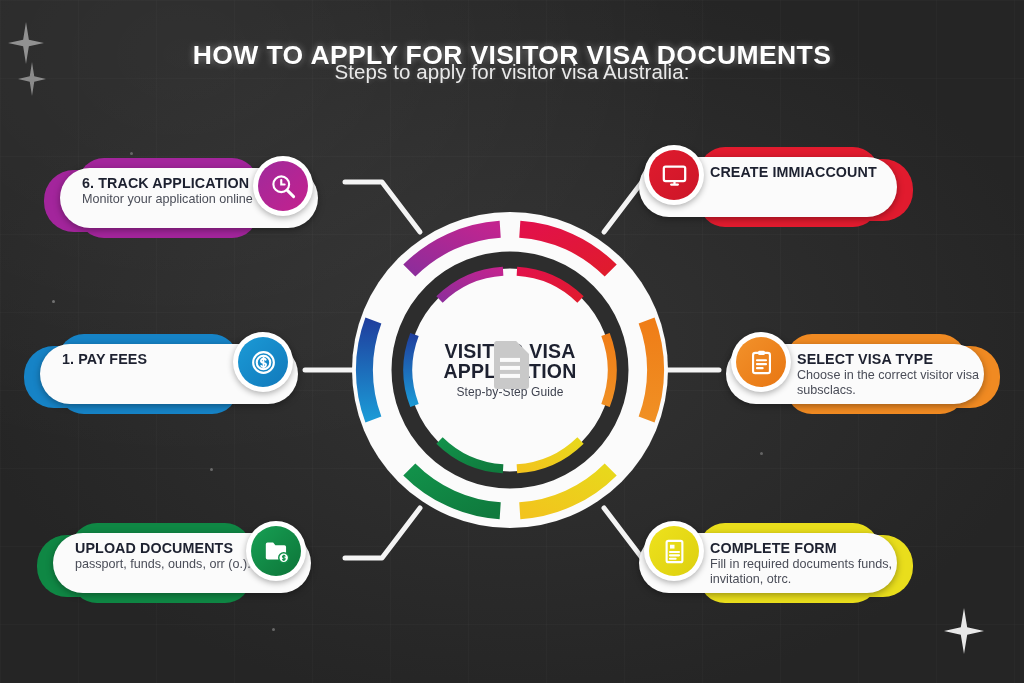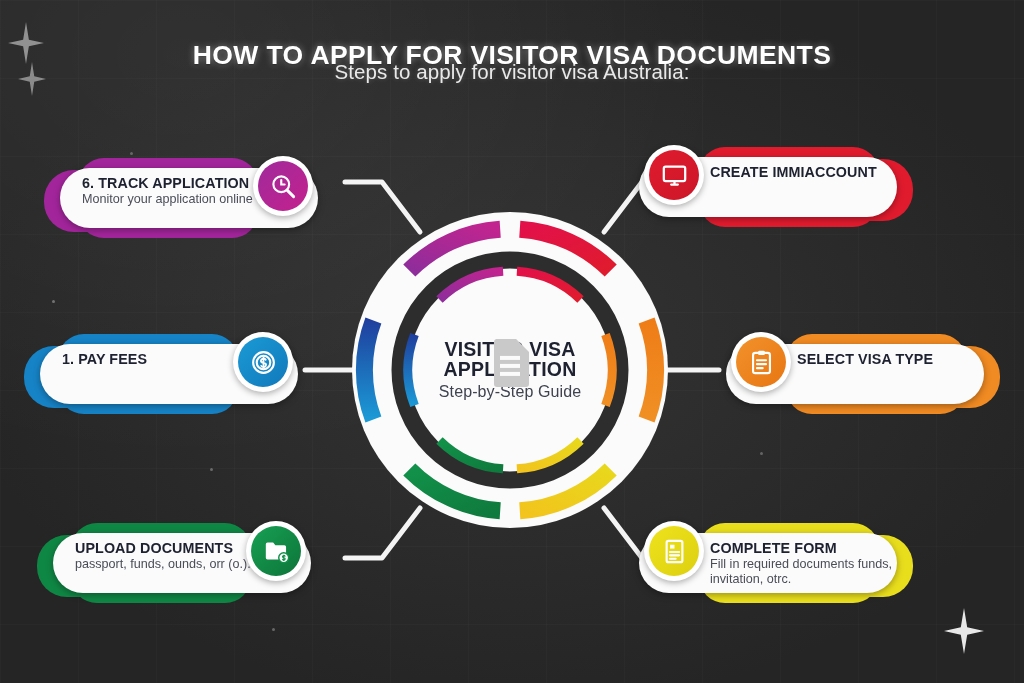--- a/index.html
+++ b/index.html
@@ -44,21 +44,21 @@
 
   
   #hub{position:absolute;left:352px;top:212px;width:316px;height:316px;}
   #hub svg{position:absolute;inset:0;}
   #hub-center{
     position:absolute;left:50%;top:50%;transform:translate(-50%,-50%);
     width:178px;text-align:center;
   }
   #hub-doc{margin:0 auto 5px;width:38px;height:48px;}
   #hub-title{color:#1d2130;font-size:19.5px;font-weight:bold;line-height:1.03;letter-spacing:.2px;}
-  #hub-sub{color:#3f4350;font-size:16px;margin-top:4px;letter-spacing:.1px;}
+  #hub-sub{color:#3f4350;font-size:12px;margin-top:4px;letter-spacing:.1px;}
 
   
   .card{position:absolute;width:285px;height:84px;}
   .backing{position:absolute;border-radius:26px;}
   .back-a{top:4px;width:180px;height:80px;}
   .back-b{top:16px;width:78px;height:62px;border-radius:30px;}
   .pill{
     position:absolute;top:14px;height:60px;width:258px;
     background:#fbfbfb;border-radius:32px;
     box-shadow:0 2px 7px rgba(0,0,0,.35);
@@ -242,20 +242,21 @@
     </div>
   </div>
 </div>
 
 <div class="card right" style="left:719px;top:330px;">
   <div class="backing back-a" style="background:#f08a22;"></div>
   <div class="backing back-b" style="background:#f08a22;"></div>
   <div class="pill"></div>
   <div class="card-text" style="width:185px;">
     <div class="c-title">SELECT VISA TYPE</div>
+    <div class="c-desc">Choose in the correct visitor visa subsclacs.</div>
   </div>
   <div class="icon-circle">
     <div class="icon-inner" style="background:linear-gradient(135deg,#f2922b,#e87612);">
       <svg viewBox="0 0 24 24" fill="none" stroke="#fff" stroke-width="1.9">
         <rect x="4.5" y="3.5" width="15" height="18" rx="2"></rect>
         <rect x="9" y="1.6" width="6" height="3.8" rx="1.2" fill="#fff" stroke="none"></rect>
         <path d="M8 10 h8 M8 13.5 h8 M8 17 h5" stroke-linecap="round"></path>
       </svg>
     </div>
   </div>

